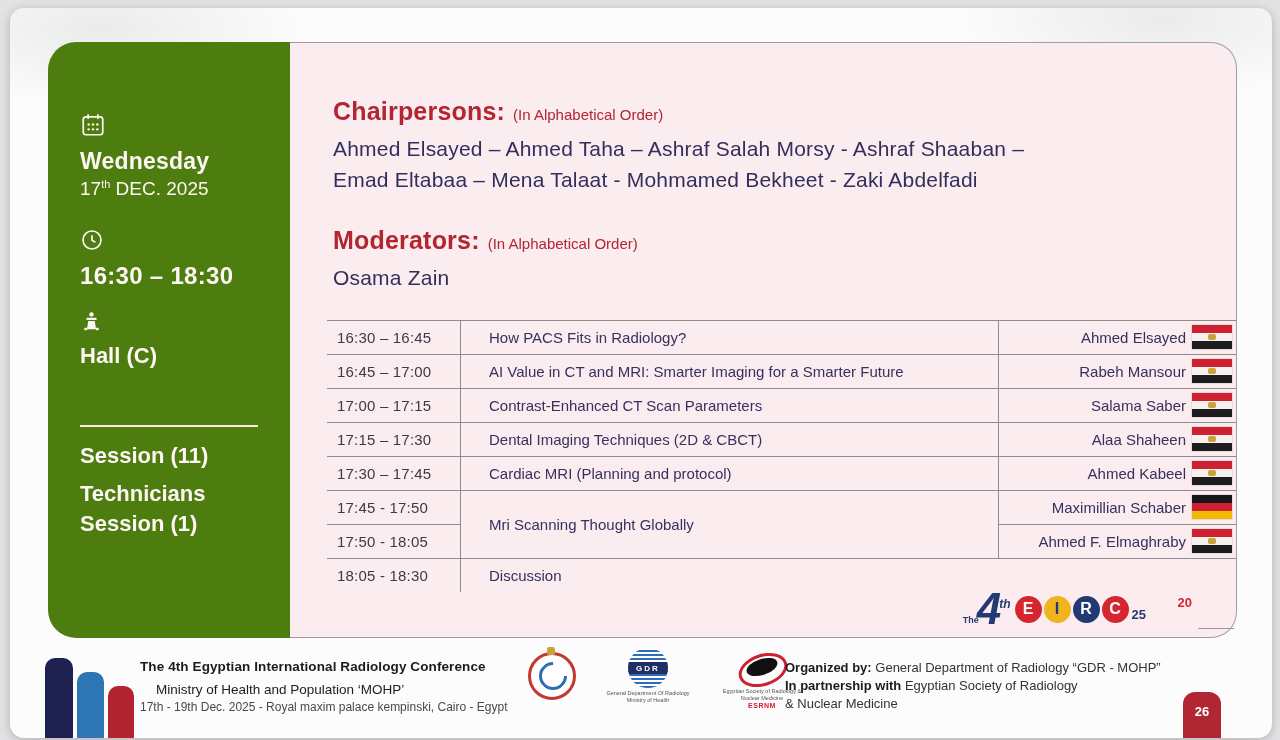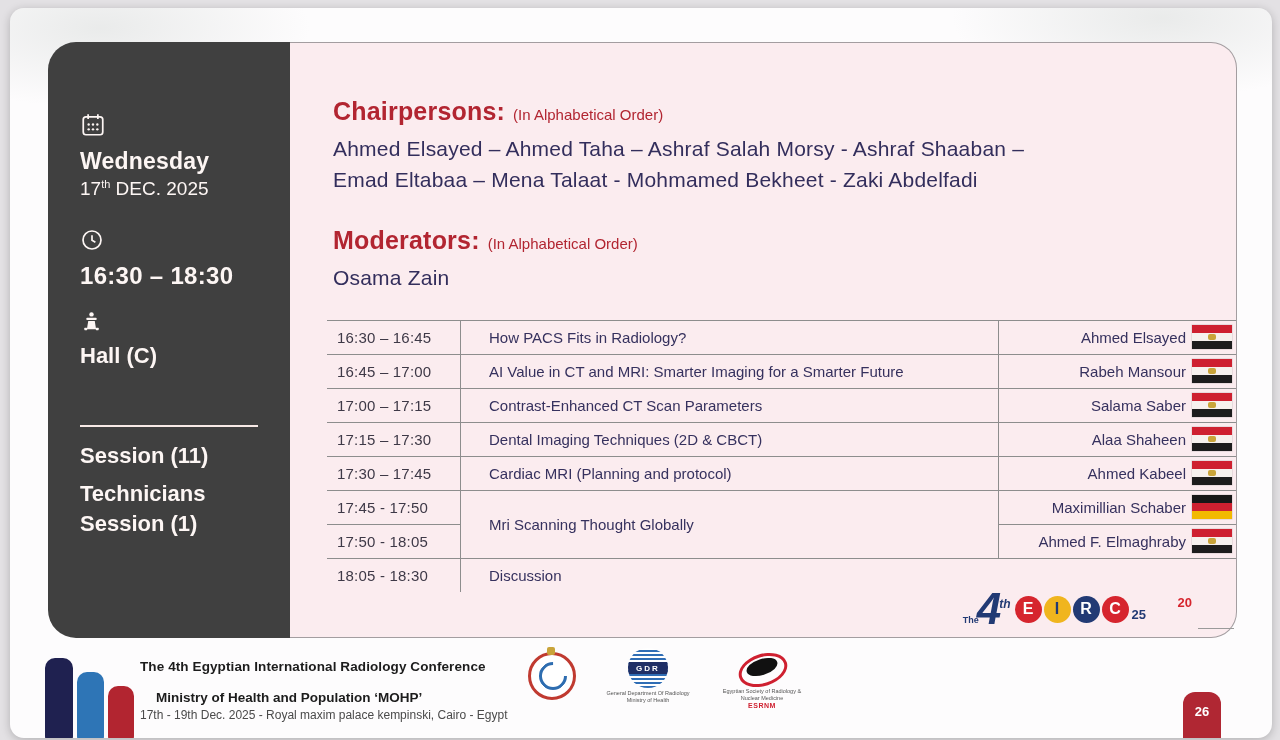--- a/index.html
+++ b/index.html
@@ -15,21 +15,21 @@
   }
   .corner-tint{position:absolute;width:420px;height:160px;border-radius:50%;
     background:radial-gradient(closest-side, rgba(210,214,212,.45), rgba(210,214,212,0));
     pointer-events:none;}
   .tint-tl{left:-120px;top:-60px;}
   .tint-tr{right:-100px;top:-70px;}
 
   
   .panel{position:absolute;left:38px;top:34px;width:1177px;height:596px;display:flex;}
   .sidebar{
-    width:242px;flex:0 0 242px;background:#404040;color:#fdf6f4;
+    width:242px;flex:0 0 242px;background:#4d7c0f;color:#fdf6f4;
     border-radius:28px 0 0 28px;box-sizing:border-box;
     padding:70px 20px 0 32px;
   }
   .main{
     flex:1;background:#fbecef;border:1px solid #a39da0;border-left:none;
     border-radius:0 26px 26px 0;box-sizing:border-box;position:relative;
     padding:54px 0 0 43px;
   }
 
   
@@ -86,21 +86,21 @@
   
   .footer{position:absolute;left:0;top:640px;width:1262px;height:90px;}
   .bars{position:absolute;left:35px;top:10px;}
   .bar{position:absolute;border-radius:10px;}
   .bar-navy{left:0;top:0;width:28px;height:88px;background:#1f2150;}
   .bar-blue{left:32px;top:14px;width:27px;height:74px;background:#2e75b6;}
   .bar-red{left:63px;top:28px;width:26px;height:60px;background:#b22530;}
 
   .conf-info{position:absolute;left:130px;top:11px;color:#1c1c1c;}
   .conf-l1{font-size:13.5px;font-weight:700;letter-spacing:.1px;}
-  .conf-l2{font-size:13.5px;font-weight:700;margin-top:16px;padding-left:16px;}
+  .conf-l2{font-size:13.5px;font-weight:400;margin-top:8px;padding-left:16px;}
   .conf-l3{font-size:12px;color:#4a4a4a;margin-top:3px;font-weight:400;}
 
   .center-logos{position:absolute;left:518px;top:0;display:flex;align-items:flex-start;gap:30px;}
   .logo-moh{width:42px;height:42px;border-radius:50%;border:3px solid #c03a30;background:#fff;position:relative;margin-top:4px;}
   .logo-moh::before{content:"";position:absolute;left:8px;top:7px;width:22px;height:22px;border-radius:50%;
     border:3px solid #2e6db0;border-top-color:transparent;transform:rotate(45deg);}
   .logo-moh::after{content:"";position:absolute;left:16px;top:-8px;width:8px;height:8px;background:#c9a43a;border-radius:2px;}
   .logo-stack{display:flex;flex-direction:column;align-items:center;width:84px;}
   .logo-gdr{width:40px;height:40px;border-radius:50%;
     background:repeating-linear-gradient(#ffffff 0 2px,#2f6db5 2px 4px);position:relative;overflow:hidden;}
@@ -308,18 +308,23 @@
       <div class="logo-stack">
         <div class="logo-esrnm">
           <span class="esrnm-ring"></span>
           <span class="esrnm-core"></span>
         </div>
         <div class="logo-caption">Egyptian Society of Radiology &amp; Nuclear Medicine</div>
         <div class="esrnm-label">ESRNM</div>
       </div>
     </div>
 
+    <div class="organized">
+      <div><b>Organized by:</b><span> General Department of Radiology “GDR - MOHP”</span></div>
+      <div><b>In partnership with</b><span> Egyptian Society of Radiology</span></div>
+      <div>&amp; Nuclear Medicine</div>
+    </div>
 
     <div class="page-tab">
       <span>26</span>
     </div>
   </div>
 </div>
 
 </body></html>

